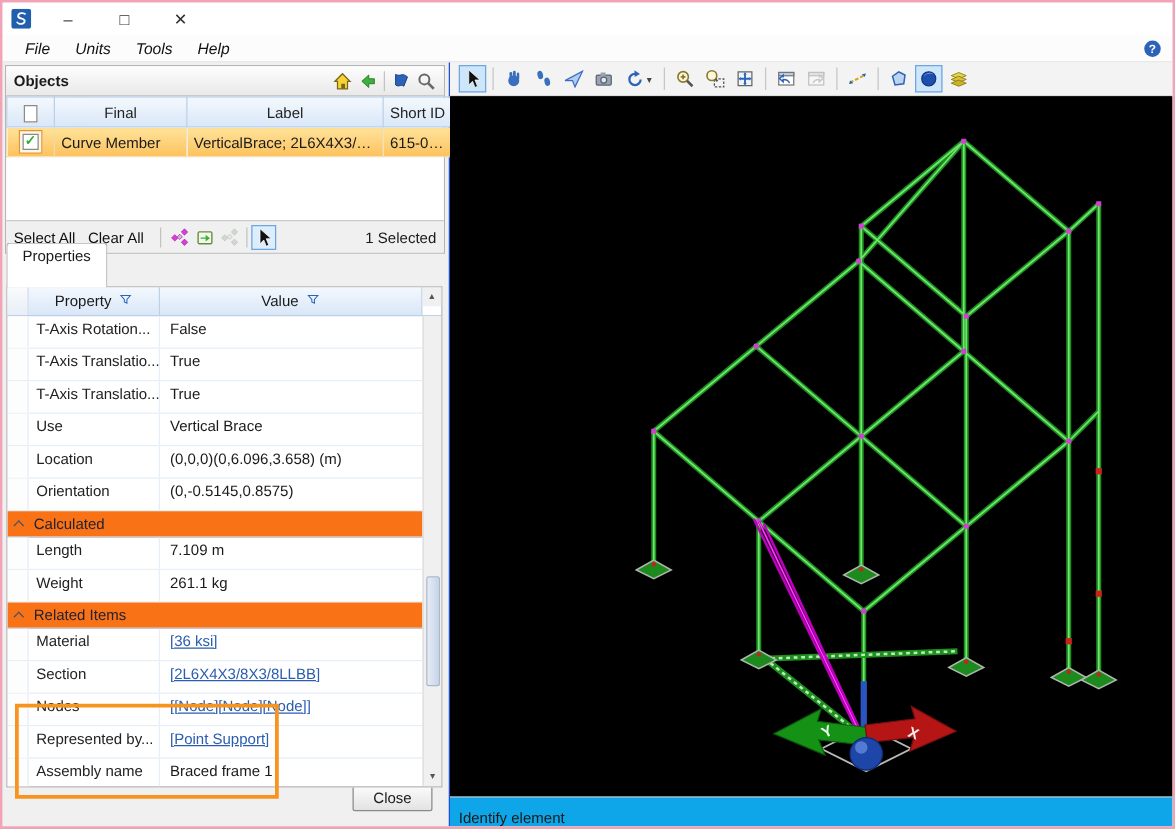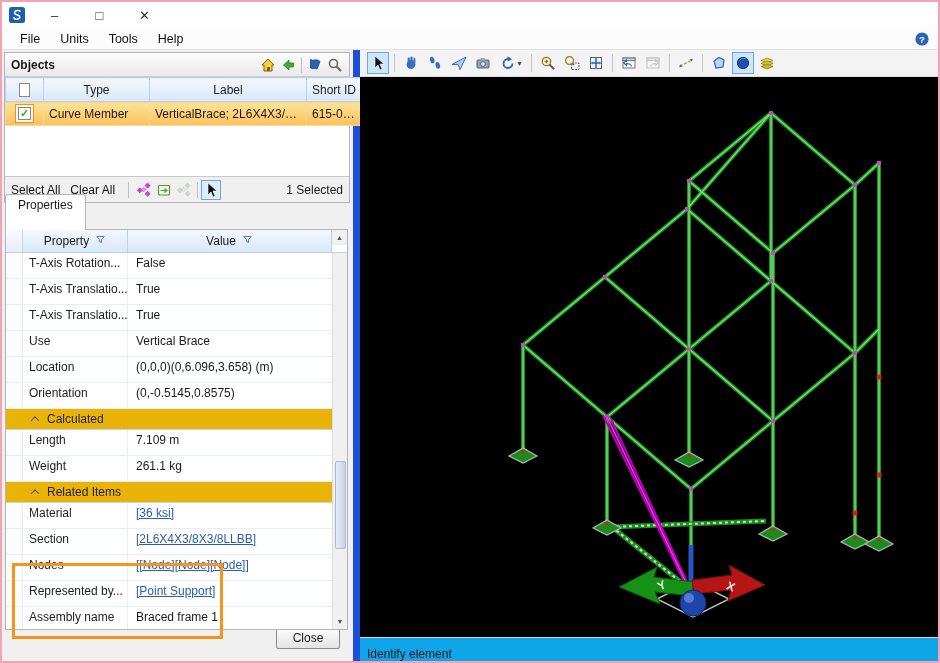--- a/index.html
+++ b/index.html
@@ -12,25 +12,25 @@
     display:flex; flex-direction:column;
   }
   
   .titlebar { height:26px; background:#fff; display:flex; align-items:center; padding:0 0 0 7px; flex:0 0 auto; }
   .titlebar .logo { width:16px; height:16px; margin-right:7px; flex:0 0 auto; }
   .titlebar .title { flex:1 1 auto; font-size:12px; color:#111; white-space:nowrap; overflow:hidden; }
   .win-controls { display:flex; flex:0 0 auto; }
   .win-btn { width:45px; height:26px; display:flex; align-items:center; justify-content:center; color:#333; font-size:13px; cursor:default; }
   
   .menubar { height:22px; background:#fcfcfc; display:flex; align-items:center; padding:0 8px; border-bottom:1px solid #e2e2e2; flex:0 0 auto; }
-  .menu-item { padding:2px 10px; color:#111; font-size:12.5px; }
+  .menu-item { padding:2px 10px; color:#111; font-size:12.5px;font-style:italic; }
   .menu-help { margin-left:auto; width:16px; height:16px; }
   
   .main { flex:1 1 auto; display:flex; min-height:0; }
-  .left-panel { width:358px; flex:0 0 auto; background:#f0f0f0; display:flex; flex-direction:column; position:relative; border-right:7px solid #1d4ed8; }
+  .left-panel { width:358px; flex:0 0 auto; background:#f0f0f0; display:flex; flex-direction:column; position:relative; border-right:1px solid #1d4ed8; }
   .right-panel { flex:1 1 auto; display:flex; flex-direction:column; min-width:0; }
   
   .objects-box { margin:2px 3px 0 2px; background:#fff; border:1px solid #b5b5b5; display:flex; flex-direction:column; }
   .objects-header { height:24px; background:linear-gradient(#fdfdfd,#e9e9e9); display:flex; align-items:center; padding:0 4px 0 6px; border-bottom:1px solid #c9c9c9; }
   .objects-header .obj-title { font-weight:bold; font-size:12px; }
   .tb { display:flex; align-items:center; margin-left:auto; }
   .tb-icon { width:20px; height:20px; display:flex; align-items:center; justify-content:center; }
   .tb-icon svg { width:16px; height:16px; }
   .tb-sep { width:1px; height:16px; background:#c2c2c2; margin:0 3px; }
   .obj-table { width:100%; border-collapse:collapse; table-layout:fixed; }
@@ -57,21 +57,21 @@
   .ph-prop { width:105px; }
   .ph-val { flex:1; }
   .ph-scroll { width:15px; background:#f0f0f0; }
   .props-rows { flex:1 1 auto; overflow:hidden; position:relative; display:flex; }
   .rows-col { flex:1 1 auto; min-width:0; }
   .prop-row { display:flex; height:26px; border-bottom:1px solid #e6eef7; }
   .pr-gutter { width:17px; border-right:1px solid #e6eef7; background:#fdfdfd; flex:0 0 auto; display:flex; align-items:center; justify-content:center; }
   .pr-name { width:105px; flex:0 0 auto; border-right:1px solid #e6eef7; padding:3px 4px 0 6px; color:#222; white-space:nowrap; overflow:hidden; }
   .pr-value { flex:1 1 auto; padding:3px 4px 0 8px; white-space:nowrap; overflow:hidden; }
   .pr-value.link { color:#2a5db0; text-decoration:underline; }
-  .group-row { display:flex; height:21px; background:#eab308; border-bottom:1px solid #c3d4e8;padding-left:20px; }
+  .group-row { display:flex; height:21px; background:#f97316; border-bottom:1px solid #c3d4e8; }
   .group-row .g-gutter { width:17px; display:flex; align-items:center; justify-content:center; flex:0 0 auto; }
   .chev { width:6px; height:6px; border-left:1.5px solid #44536a; border-top:1.5px solid #44536a; transform:rotate(45deg) translate(1px,1px); }
   .group-label { padding:3px 0 0 4px; color:#223; }
   .v-scrollbar { width:15px; flex:0 0 auto; background:#f0f0f0; border-left:1px solid #dcdcdc; display:flex; flex-direction:column; align-items:center; position:relative; }
   .sb-arrow { height:15px; width:15px; display:flex; align-items:center; justify-content:center; font-size:7px; color:#555; }
   .sb-thumb { position:absolute; left:2px; width:11px; height:88px; top:208px; background:linear-gradient(90deg,#e6ecf5,#c6d4e8); border:1px solid #aab8cc; border-radius:2px; }
   .sb-track { flex:1; }
   .annotation-box { position:absolute; left:10px; top:513px; width:211px; height:76px; border:3px solid #F7941E; z-index:30; pointer-events:none; }
   .close-bar { flex:1 1 auto; display:flex; align-items:center; justify-content:flex-end; padding:12px 13px; }
   .close-btn { width:64px; height:22px; background:linear-gradient(#fdfdfd,#e3e3e3); border:1px solid #8a8a8a; border-radius:2px; font-size:12px; display:flex; align-items:center; justify-content:center; }
@@ -145,21 +145,21 @@
       <table class="obj-table">
         <colgroup>
             <col style="width:38px">
             <col style="width:106px">
             <col style="width:157px">
             <col style="width:55px">
           </colgroup>
         <thead>
           <tr>
             <th class="chk-cell"><span class="checkbox" style="color:transparent">✓</span></th>
-            <th>Type</th>
+            <th>Final</th>
             <th>Label</th>
             <th>Short ID</th>
           </tr>
         </thead>
         <tbody id="objects-rows">
             <tr class="obj-row-selected">
               <td class="chk-cell"><span class="chk-wrap">
                   <span class="checkbox">✓</span>
                 </span></td>
               <td>Curve Member</td>

